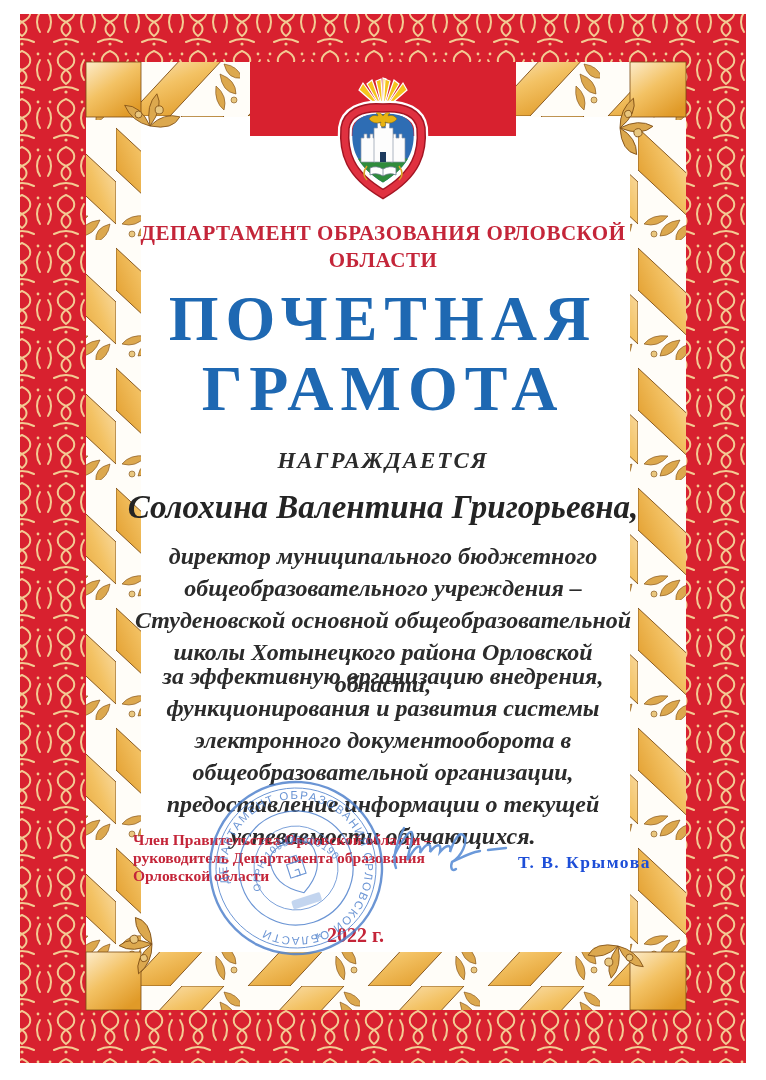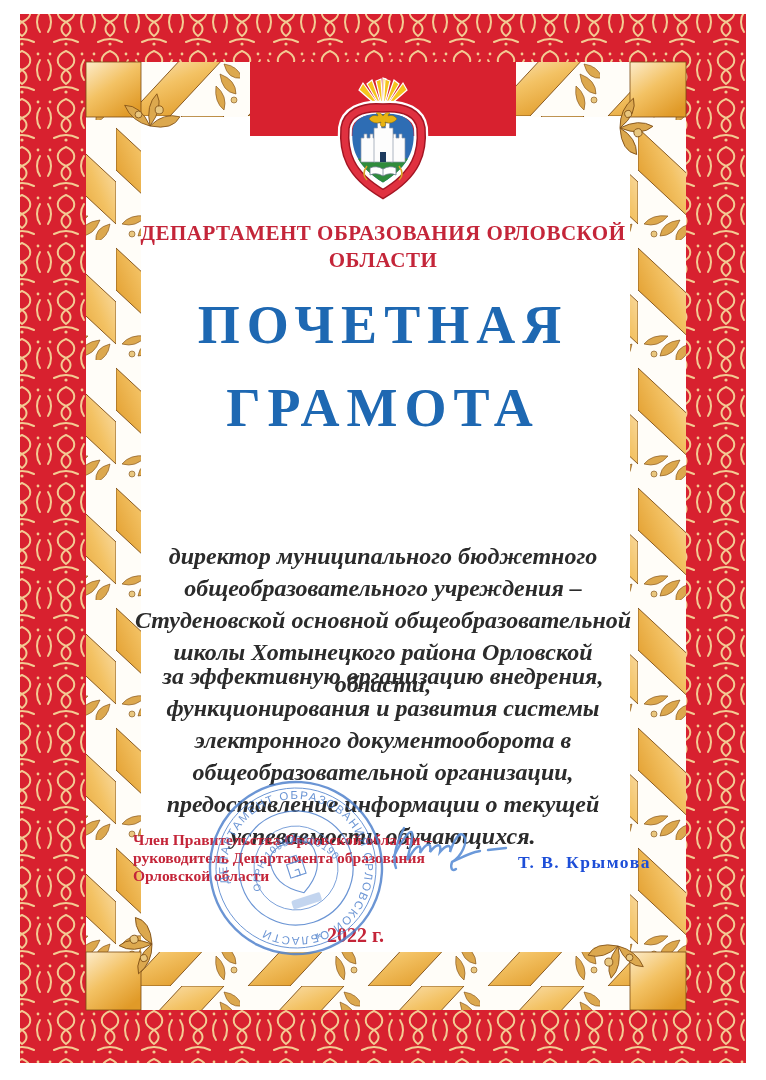--- a/index.html
+++ b/index.html
@@ -8,21 +8,21 @@
     font-family:"Liberation Serif", serif;overflow:hidden;padding-left:13px;
   }
   .abs{position:absolute;}
   .dept{
     top:220px;left:123px;width:520px;text-align:center;
     color:#c42539;font-weight:bold;font-size:21px;line-height:27px;
     letter-spacing:.5px;z-index:2;
   }
   .doc-title{
     top:284px;left:103px;width:560px;text-align:center;
-    color:#1e68b2;font-weight:bold;font-size:54px;line-height:83px;
+    color:#1e68b2;font-weight:bold;font-size:64px;line-height:70px;
     letter-spacing:7px;z-index:2;
   }
   .awarded{
     top:448px;left:133px;width:500px;text-align:center;
     color:#2b2b2b;font-weight:bold;font-style:italic;
     font-size:23px;letter-spacing:2px;z-index:2;
   }
   .recipient{
     top:489px;left:113px;width:540px;text-align:center;
     color:#242424;font-weight:bold;font-style:italic;font-size:33px;z-index:2;
@@ -169,21 +169,23 @@
       <path d="M383,169 L383,176" stroke="#667788" stroke-width="0.7"></path>
       <path d="M367,166 q-6,8 0,14" stroke="#d8a428" stroke-width="1.5" fill="none"></path>
       <path d="M399,166 q6,8 0,14" stroke="#d8a428" stroke-width="1.5" fill="none"></path>
     </g>
   </svg>
 
   <div class="abs dept">ДЕПАРТАМЕНТ ОБРАЗОВАНИЯ ОРЛОВСКОЙ ОБЛАСТИ</div>
 
   <div class="abs doc-title">ПОЧЕТНАЯ ГРАМОТА</div>
 
-
+  <div class="abs awarded">НАГРАЖДАЕТСЯ</div>
+
+  <div class="abs recipient">Солохина Валентина Григорьевна,</div>
 
   <div class="abs position-text">директор муниципального бюджетного общеобразовательного учреждения – Студеновской основной общеобразовательной школы Хотынецкого района Орловской области,</div>
 
   <div class="abs reason-text">за эффективную организацию внедрения, функционирования и развития системы электронного документооборота в общеобразовательной организации, предоставление информации о текущей успеваемости обучающихся.</div>
 
   <div class="abs signer-title">Член Правительства Орловской области – руководитель Департамента образования Орловской области</div>
 
   <div class="abs signer-name">Т. В. Крымова</div>
 
   <div class="abs year">2022 г.</div>

